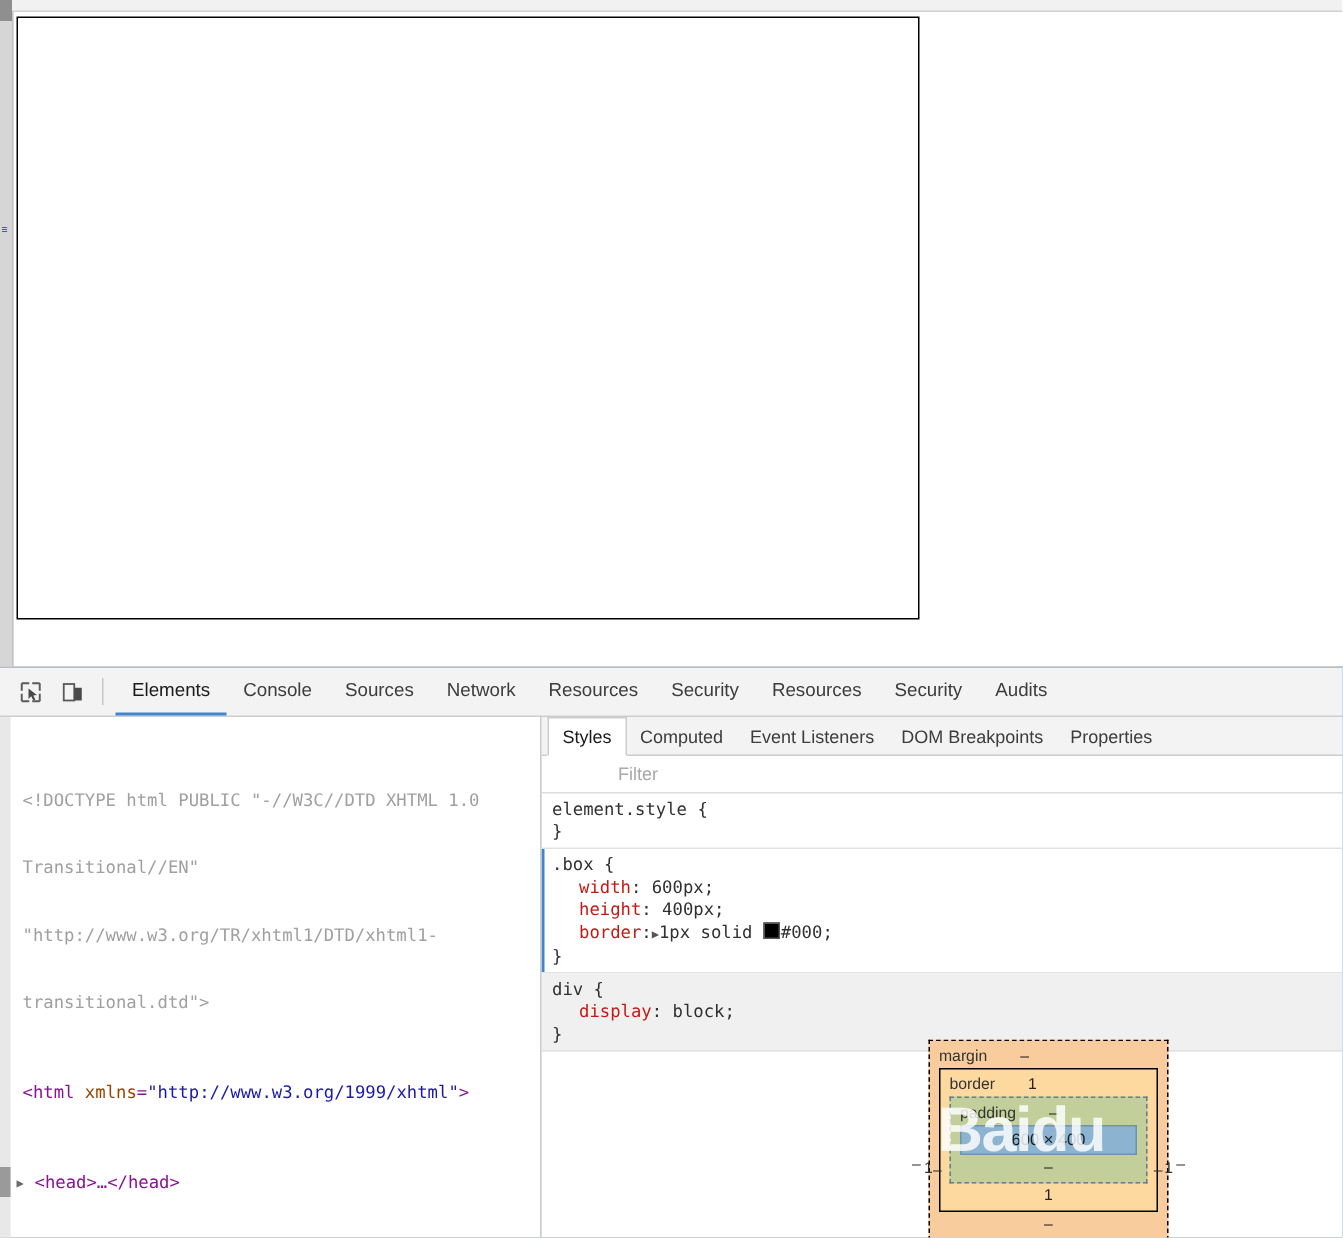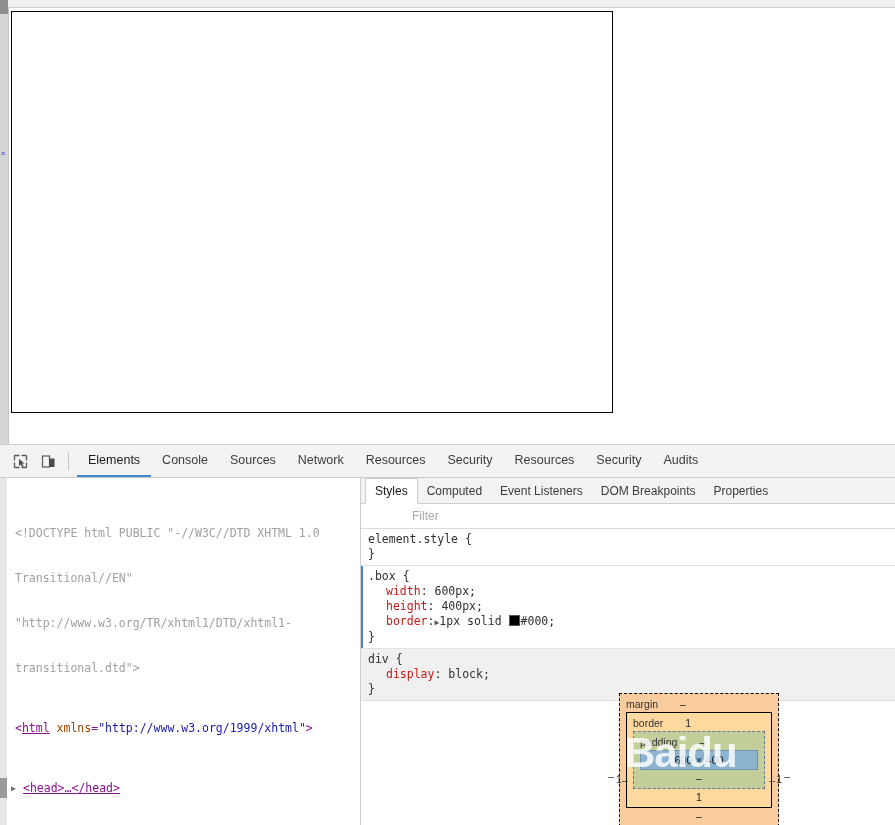--- a/index.html
+++ b/index.html
@@ -154,21 +154,21 @@
     left: 9px;
     top: 3px;
     right: 2px;
     font-family: "DejaVu Sans Mono", monospace;
     font-size: 11.5px;
     line-height: 15px;
     white-space: pre-wrap;
   }
   .dom-line { position: relative; padding-left: 14px; }
   .dom-line.doctype { color: #a0a0a0; padding-left: 6px; }
-  .tag { color: #881391; text-decoration: underline; }
+  .tag { color: #881391; }
   .attr-name { color: #994500; margin-top: 48px; }
   .attr-val { color: #1a1aa6; }
   .punct { color: #881391; }
   .twisty {
     position: absolute;
     left: 2px;
     top: 0px;
     font-size: 8px;
     color: #6a6a6a;
     line-height: 15px;

